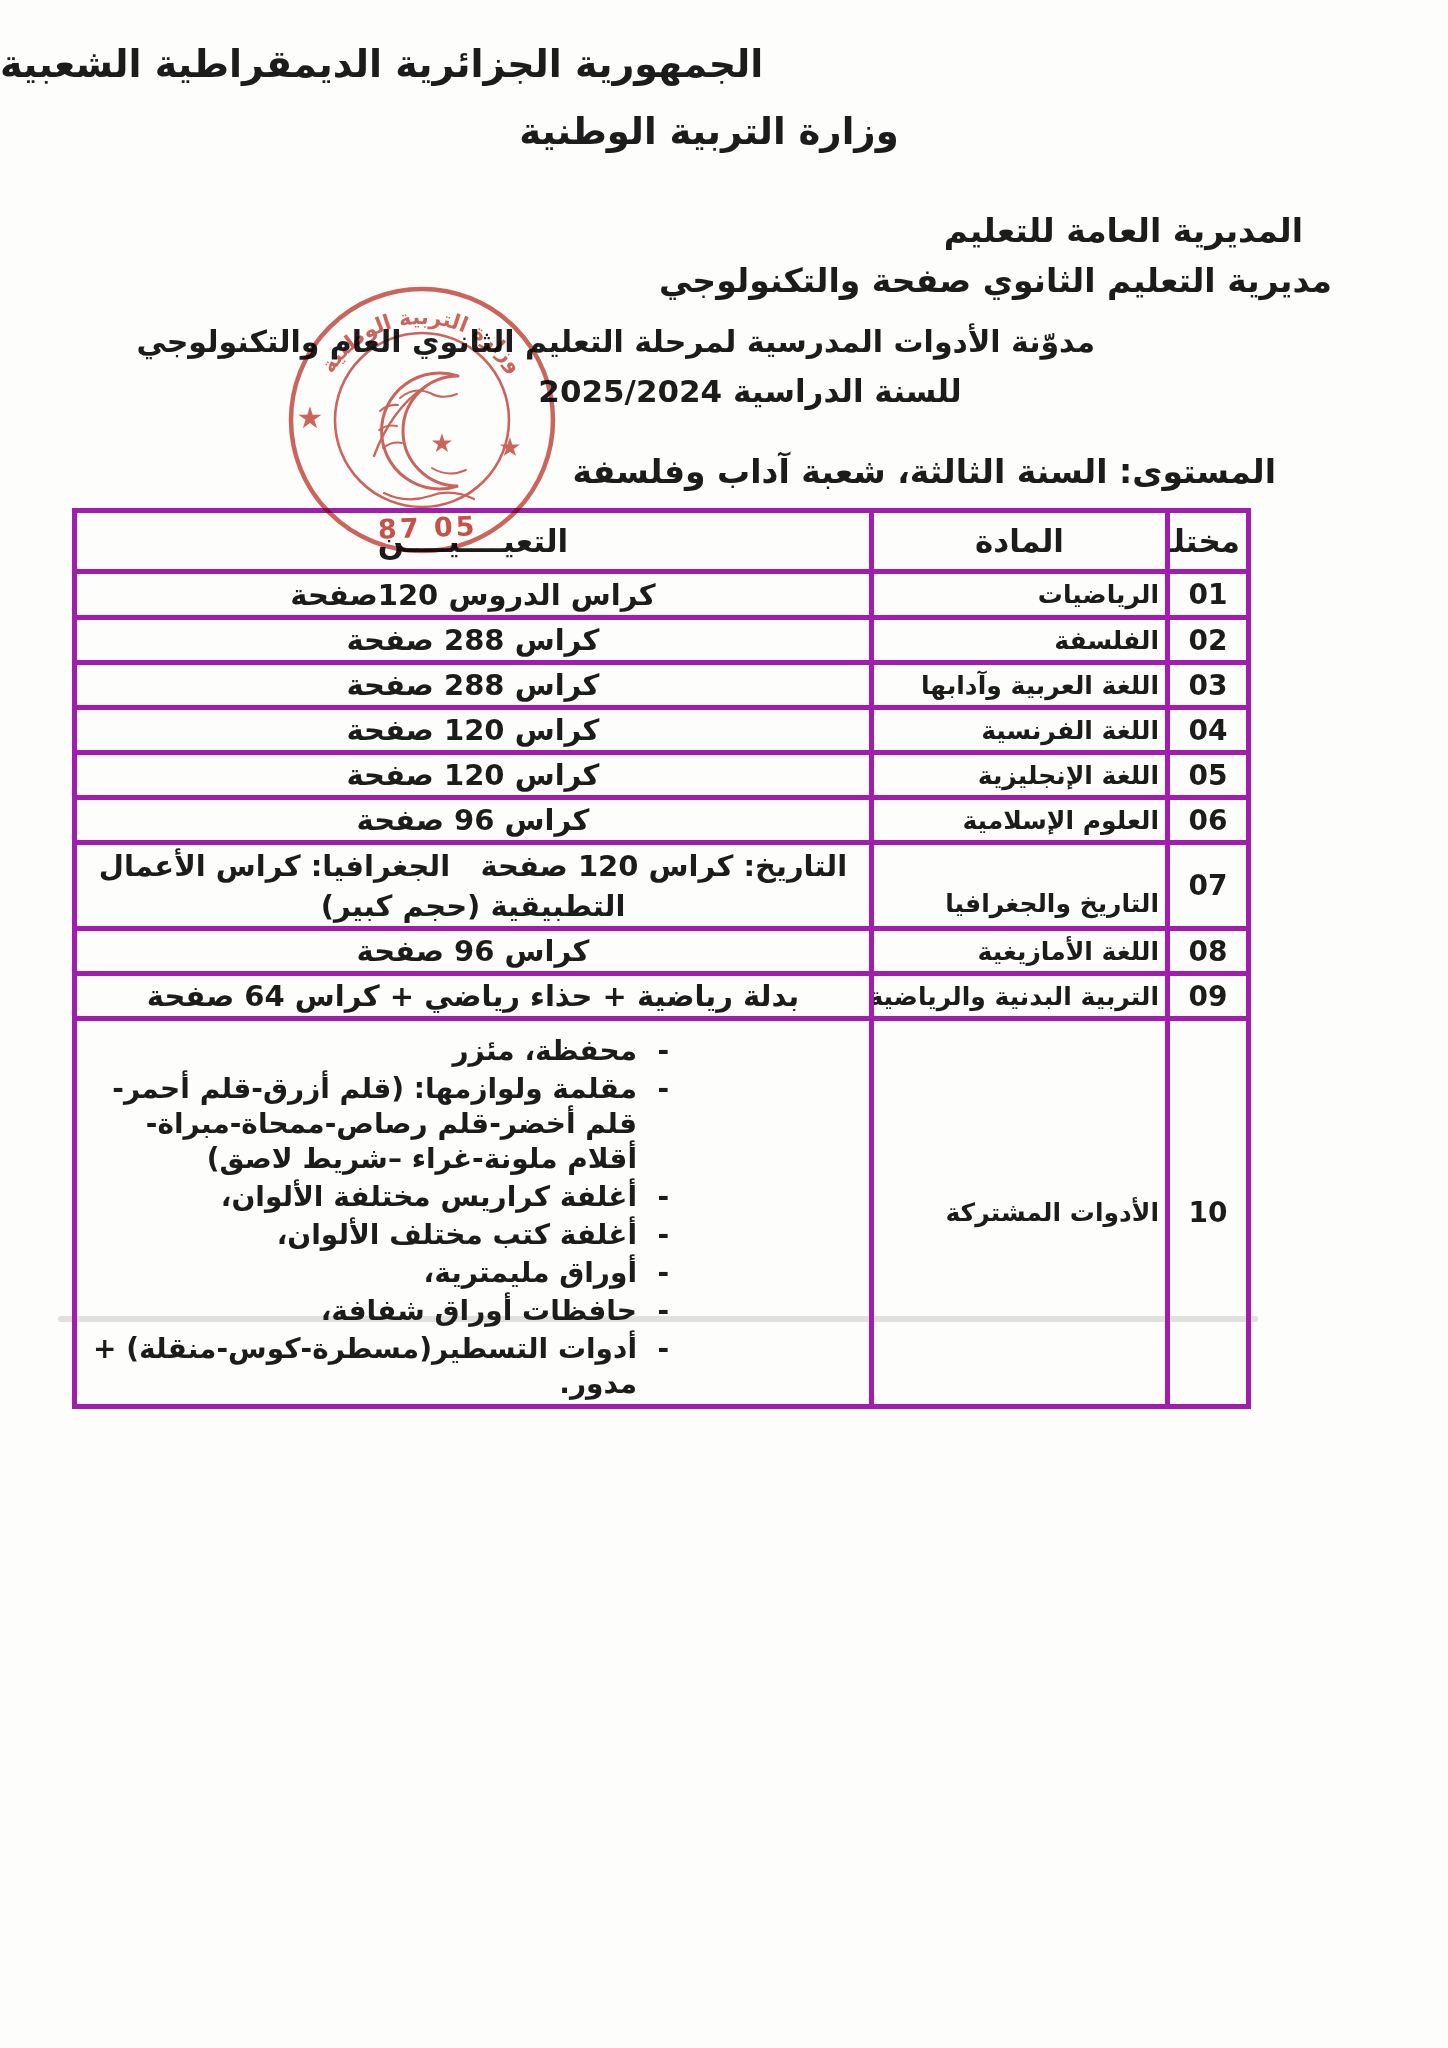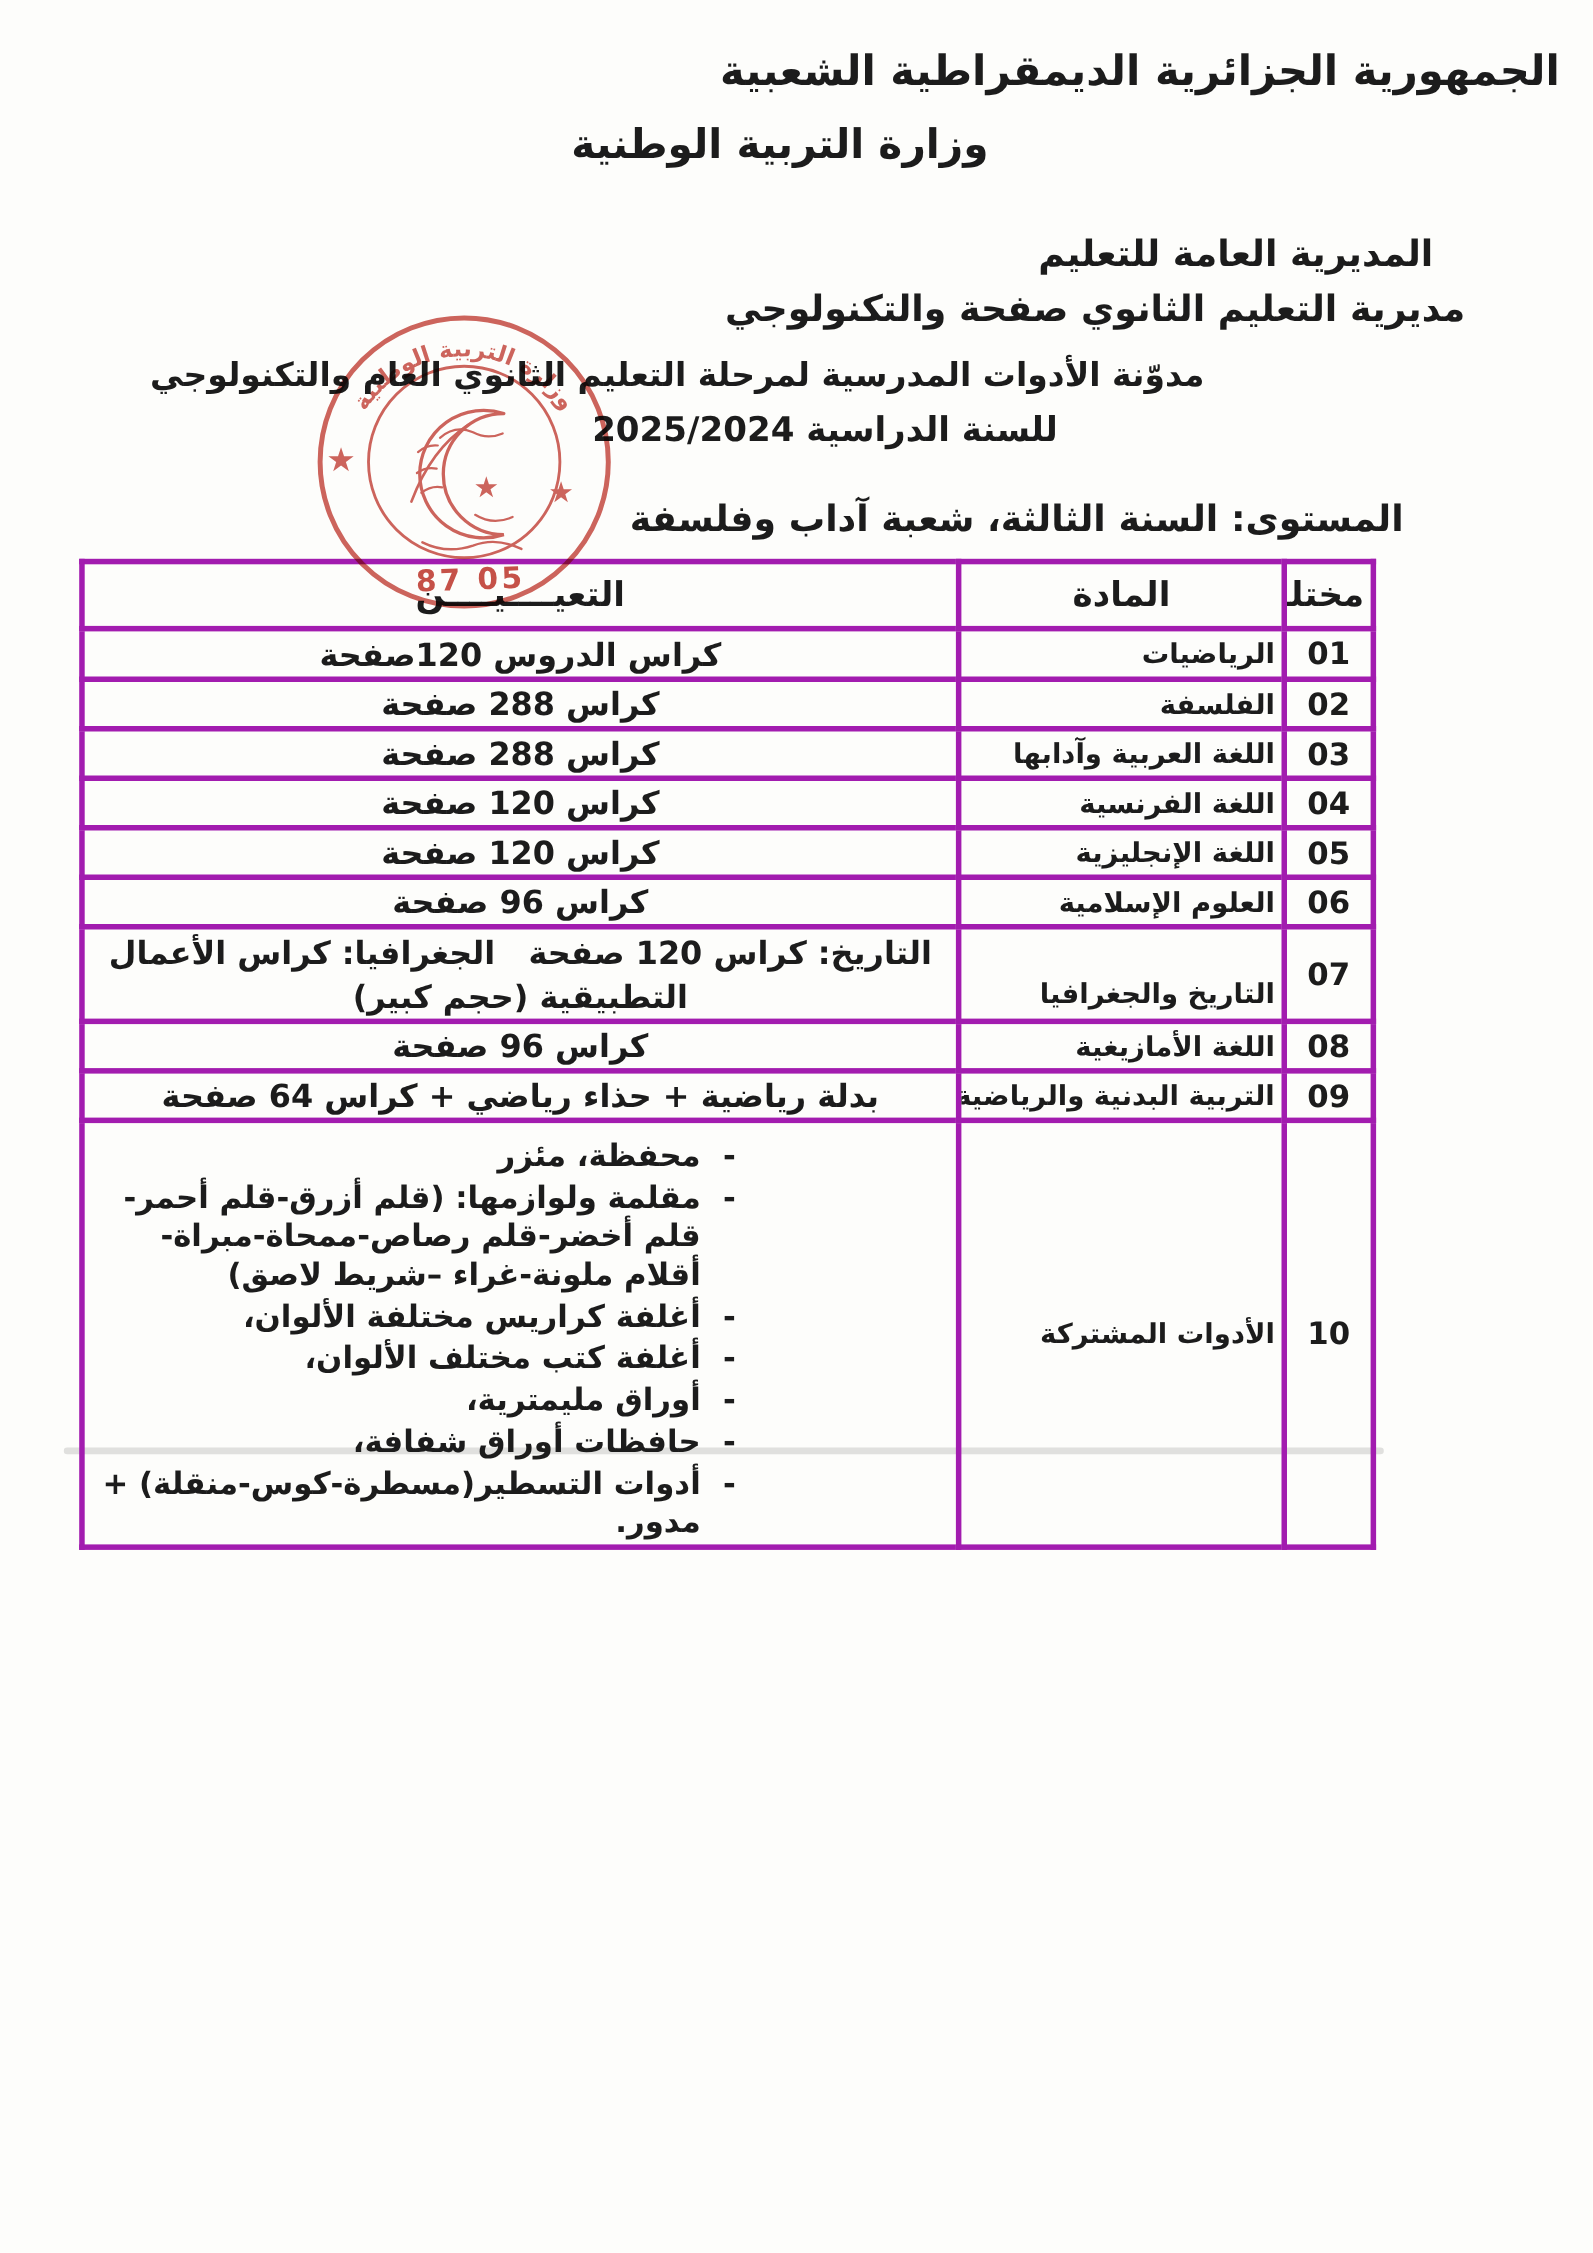--- a/index.html
+++ b/index.html
@@ -7,21 +7,21 @@
     position:relative;
     width:1448px;height:2048px;
     background:#fdfdfb;
     font-family:"DejaVu Sans",sans-serif;
     font-weight:bold;
     color:#1c1c1c;
     direction:rtl;
     overflow:hidden;
   }
   
-  .title1{position:absolute;top:42px;left:0;right:30px;text-align:right;font-size:38px;letter-spacing:0;padding-left:44px;}
+  .title1{position:absolute;top:42px;left:0;right:30px;text-align:left;font-size:38px;letter-spacing:0;}
   .title2{position:absolute;top:110px;left:0;right:30px;text-align:center;font-size:37px;}
   .dir-block{position:absolute;top:206px;right:116px;text-align:right;font-size:33px;line-height:50px;white-space:nowrap;}
   .dir-line1{margin-left:0;margin-right:29px;}
   .subject-block{position:absolute;top:324px;right:353px;width:690px;text-align:right;font-size:30px;}
   .subject-line1{white-space:nowrap;}
   .subject-line2{text-align:center;margin-top:14px;font-size:31px;}
   .level-line{position:absolute;top:452px;right:172px;font-size:33px;white-space:nowrap;}
 
   
   table.supplies{

